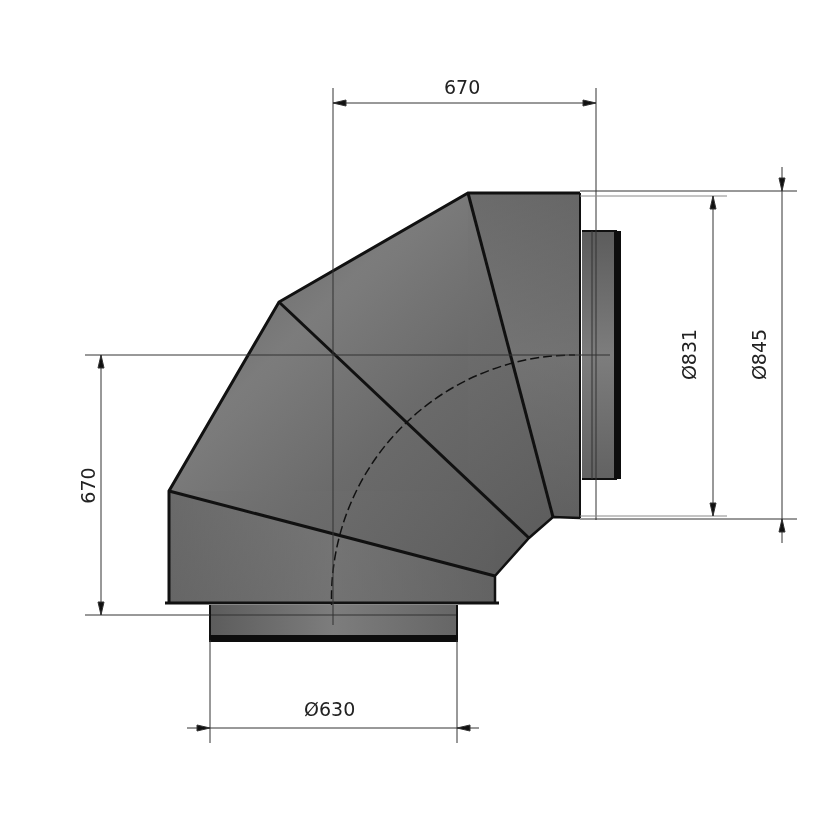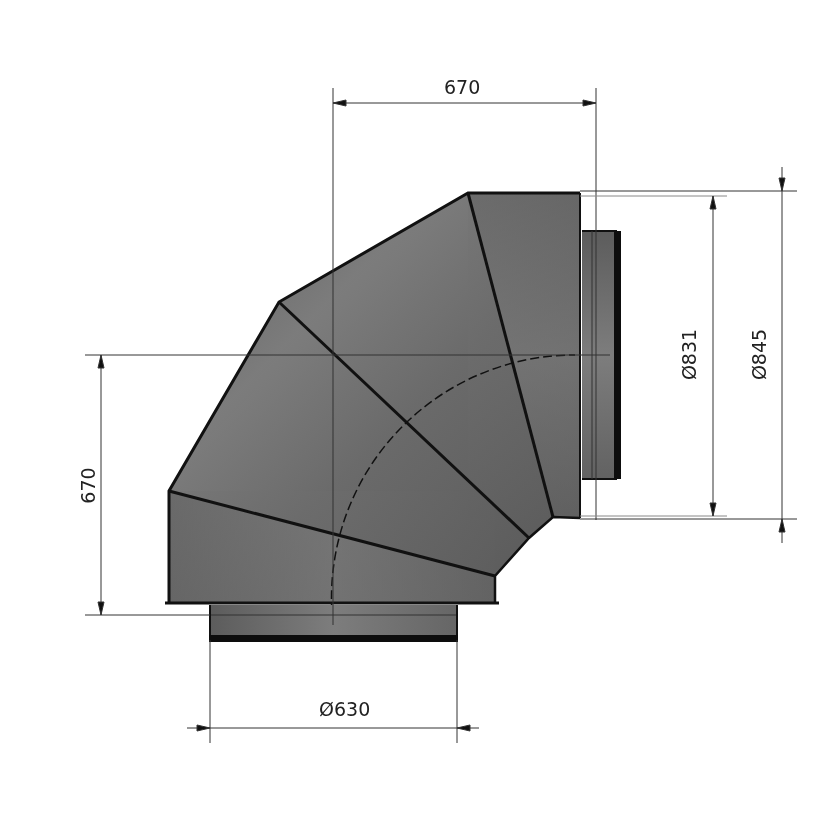--- a/index.html
+++ b/index.html
@@ -101,16 +101,16 @@
     <polygon points="713,516 710,503 716,503"></polygon>
 
     <line x1="782" y1="167" x2="782" y2="543"></line>
     <polygon points="782,191 779,178 785,178"></polygon>
     <polygon points="782,519 779,532 785,532"></polygon>
   </g>
 </svg>
 
 <div class="dimtext" style="left:444px;top:78px;">670</div>
 <div class="dimtext rot" style="left:70px;top:476px;">670</div>
-<div class="dimtext" style="left:319px;top:700px;">Ø630</div>
+<div class="dimtext" style="left:304px;top:700px;">Ø630</div>
 <div class="dimtext rot" style="left:664px;top:345px;">Ø831</div>
 <div class="dimtext rot" style="left:734px;top:345px;">Ø845</div>
 </div>
 
 </body></html>

